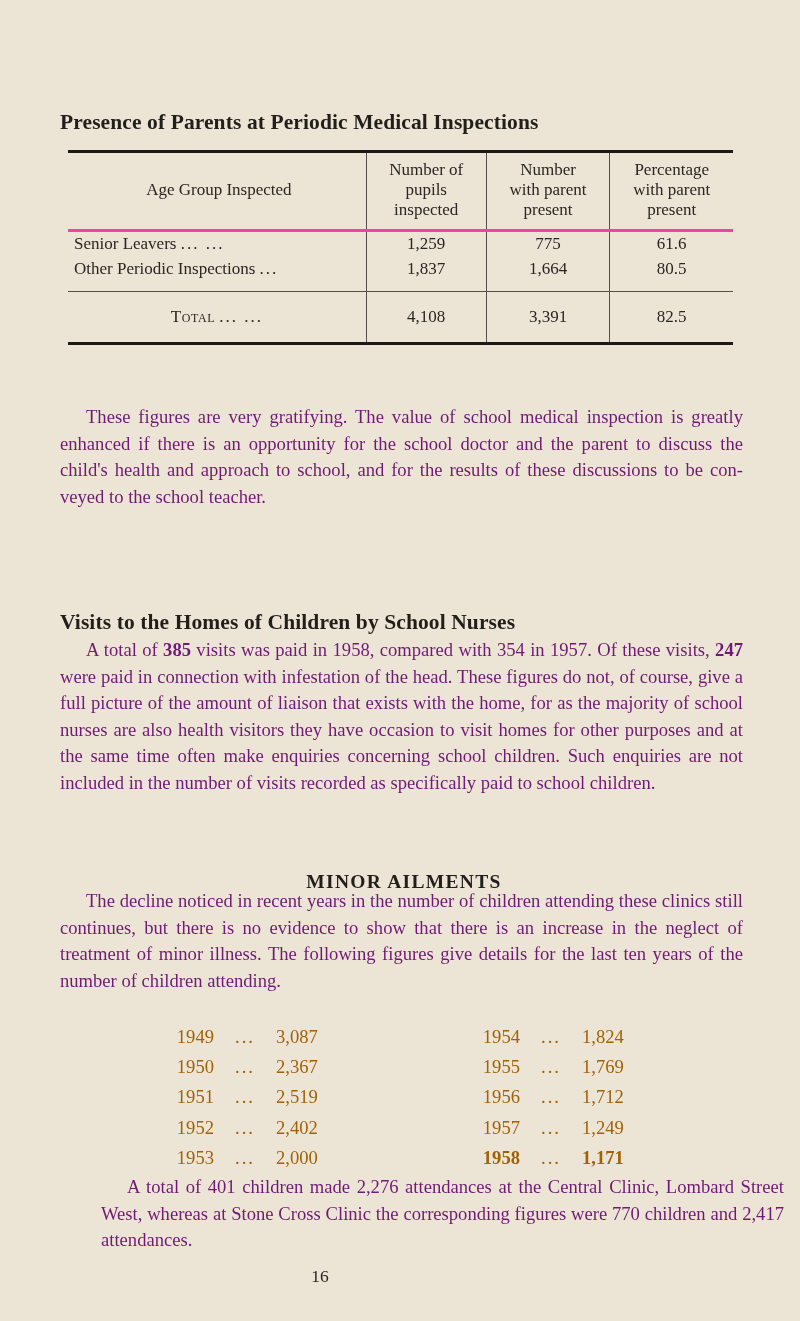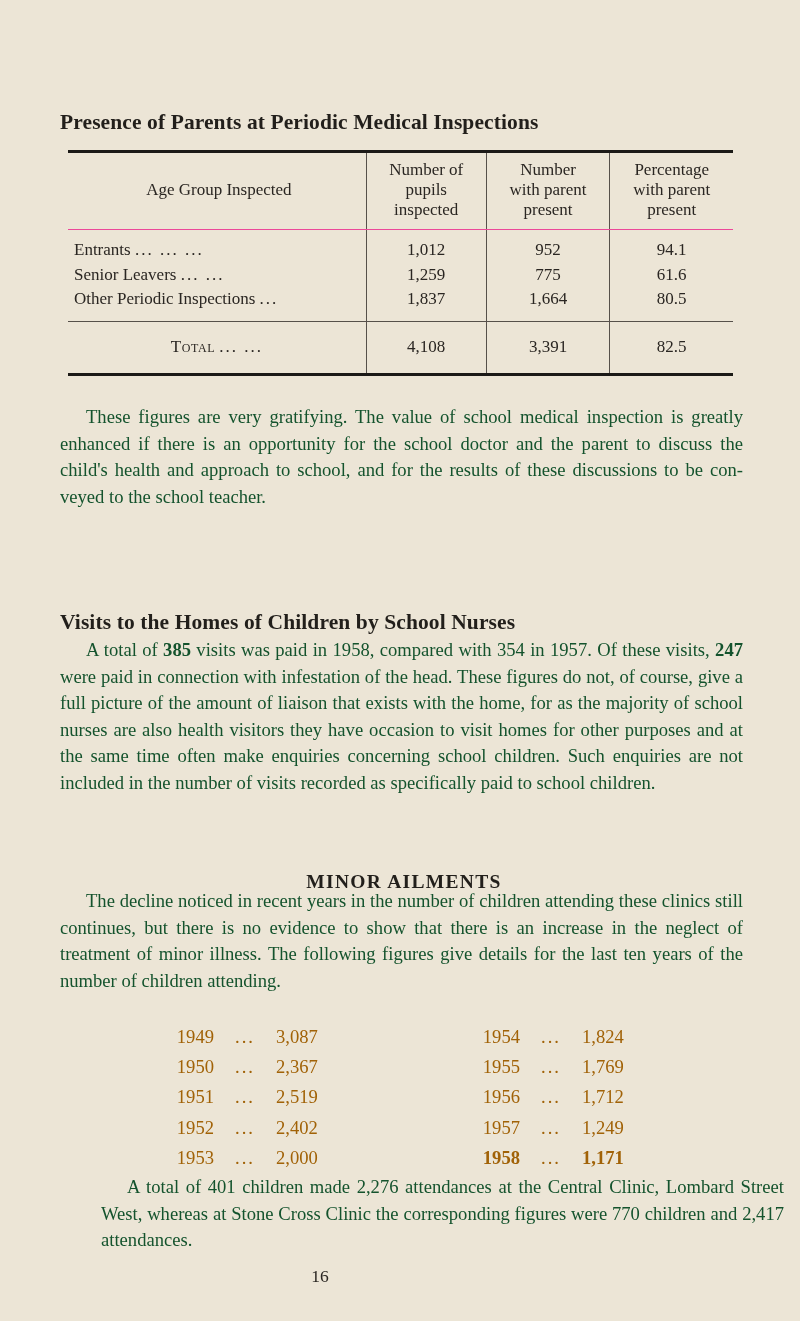--- a/index.html
+++ b/index.html
@@ -71,21 +71,21 @@
     height: 0;
     padding: 0;
     font-size: 0;
     line-height: 0;
   }
   table.inspect th {
     font-weight: normal;
     vertical-align: middle;
     text-align: center;
     padding: 7px 6px 9px 6px;
-    border-bottom: 1px solid #ec4899;
+    border-bottom: 3px solid #ec4899;
     line-height: 1.18;
   }
   table.inspect th.col-age {
     text-align: center;
     padding-left: 10px;
   }
   table.inspect td {
     vertical-align: middle;
     padding: 1px 6px;
     line-height: 1.32;
@@ -126,21 +126,21 @@
   
   p.body {
     position: absolute;
     left: 60px;
     width: 683px;
     margin: 0;
     font-size: 18.6px;
     line-height: 26.6px;
     text-align: justify;
     text-justify: inter-word;
-    color: #14532d;
+    color: #701a75;
   }
   p.body .indent { display: inline-block; width: 26px; }
   .b { font-weight: bold; }
 
   #para-gratifying { top: 404px; }
   #para-visits     { top: 637px; }
   #para-minor      { top: 888px; }
   #para-final      { top: 1174px; margin-left: 41px; }
 
   
@@ -203,29 +203,20 @@
             <span>with parent</span><br>
             <span>present</span>
           </th>
           <th class="vline">
             <span>Percentage</span><br>
             <span>with parent</span><br>
             <span>present</span>
           </th>
         </tr>
 
-        <tr class="first-data">
-          <td class="label-cell">
-            <span>Entrants</span>
-            <span class="dots">...          ...          ...</span>
-          </td>
-          <td class="num-cell vline">1,012</td>
-          <td class="num-cell vline">952</td>
-          <td class="num-cell vline">94.1</td>
-        </tr>
 
         <tr>
           <td class="label-cell">
             <span>Senior Leavers</span>
             <span class="dots">...          ...</span>
           </td>
           <td class="num-cell vline">1,259</td>
           <td class="num-cell vline">775</td>
           <td class="num-cell vline">61.6</td>
         </tr>

